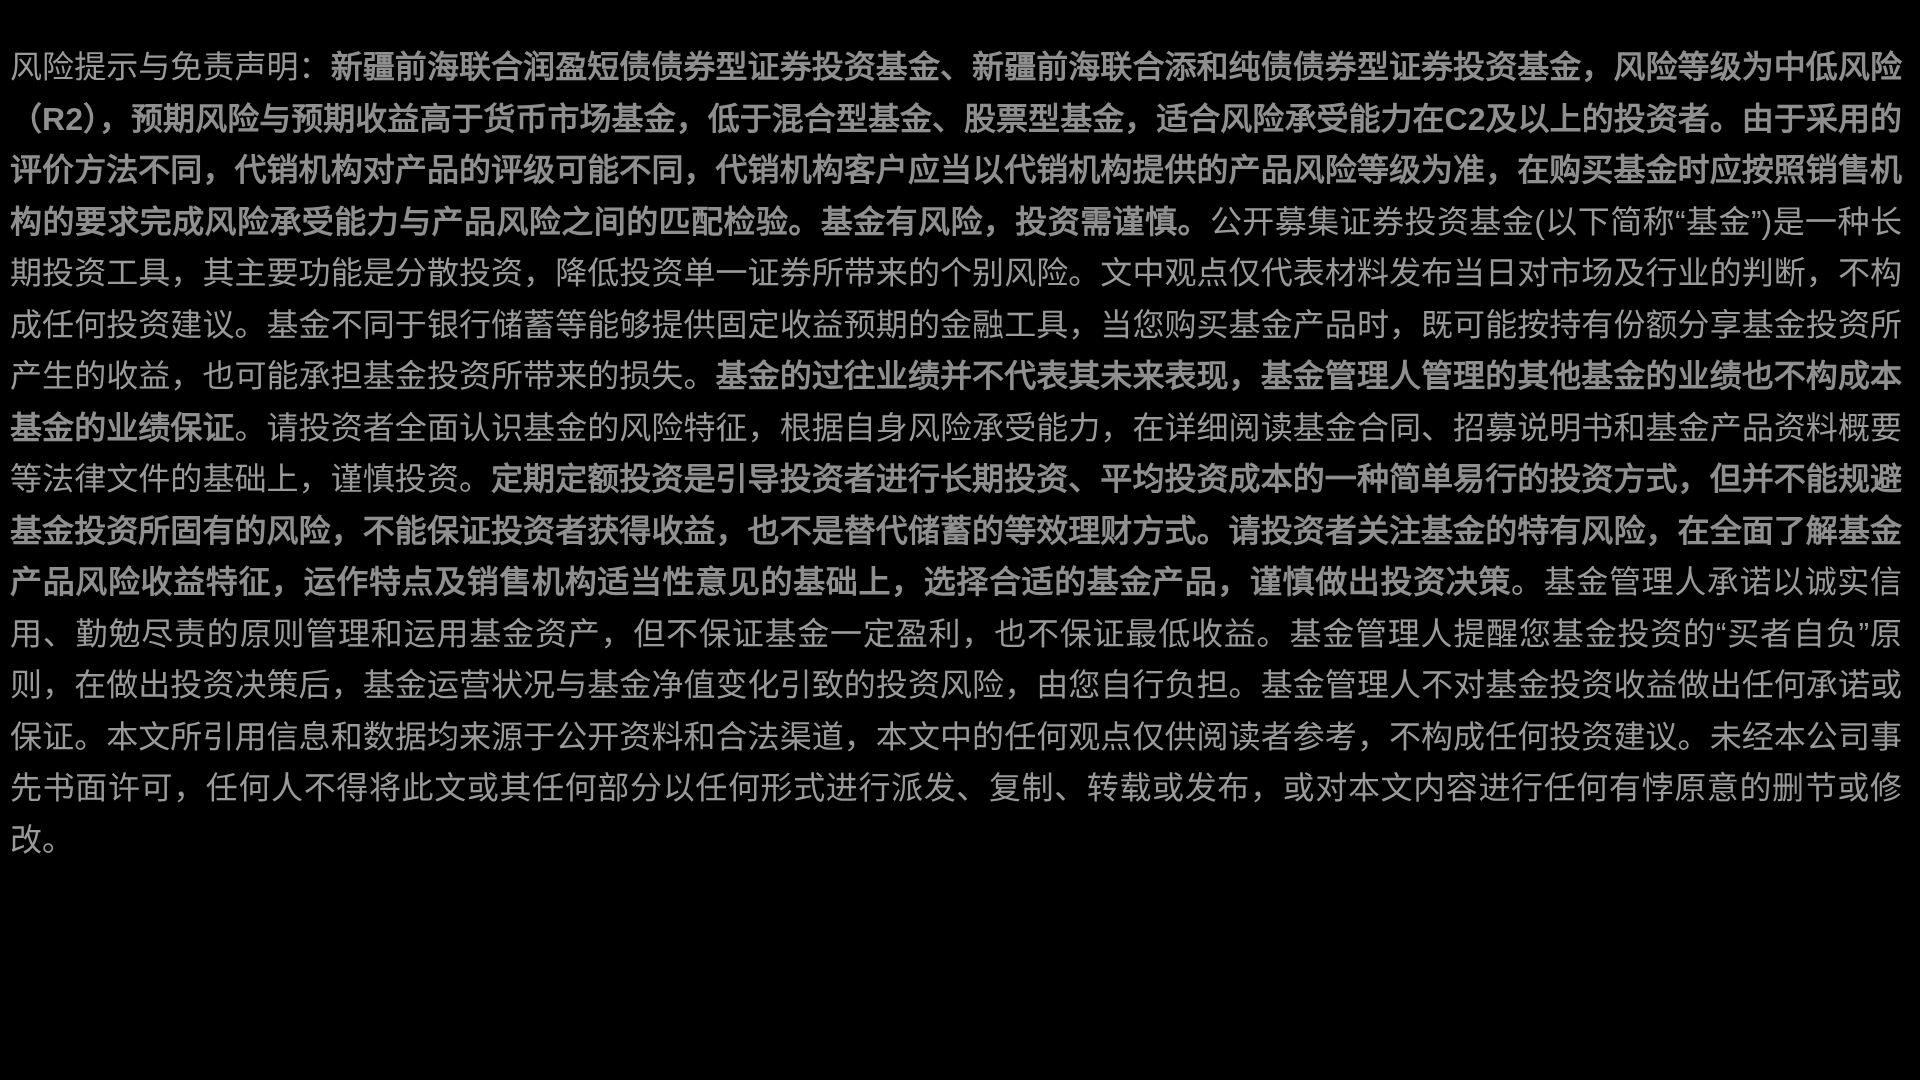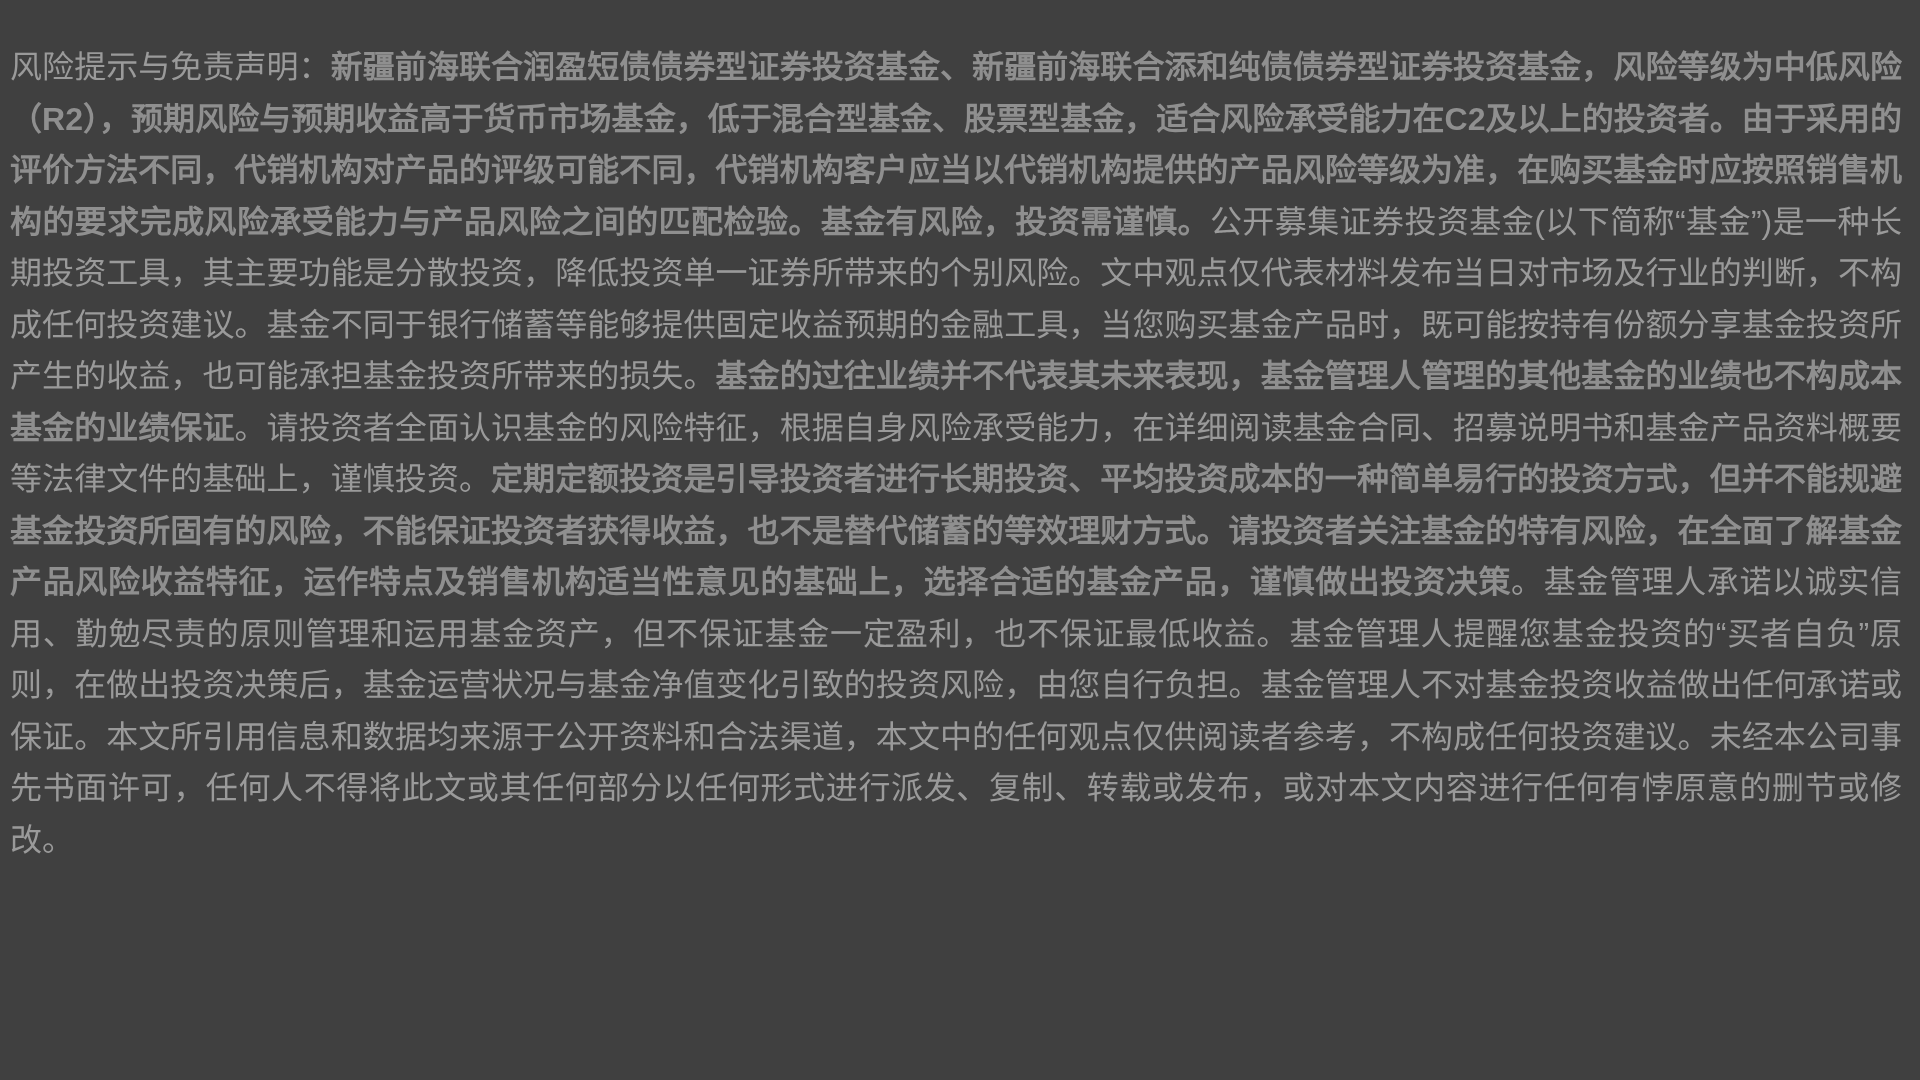--- a/index.html
+++ b/index.html
@@ -11,21 +11,21 @@
     overflow: hidden;
   }
   body {
     font-family: "Liberation Sans", "DejaVu Sans", sans-serif;
   }
   .disclaimer-page {
     width: 1920px;
     height: 1080px;
     box-sizing: border-box;
     padding: 10px 18px 0 10px;
-    background: #404040;
+    background: #000000;
   }
   .disclaimer-body {
     color: #9a9a9a;
     font-size: 32px;
     line-height: 51.5px;
     text-align: justify;
     text-justify: inter-character;
     letter-spacing: 0px;
     word-break: break-all;
   }

